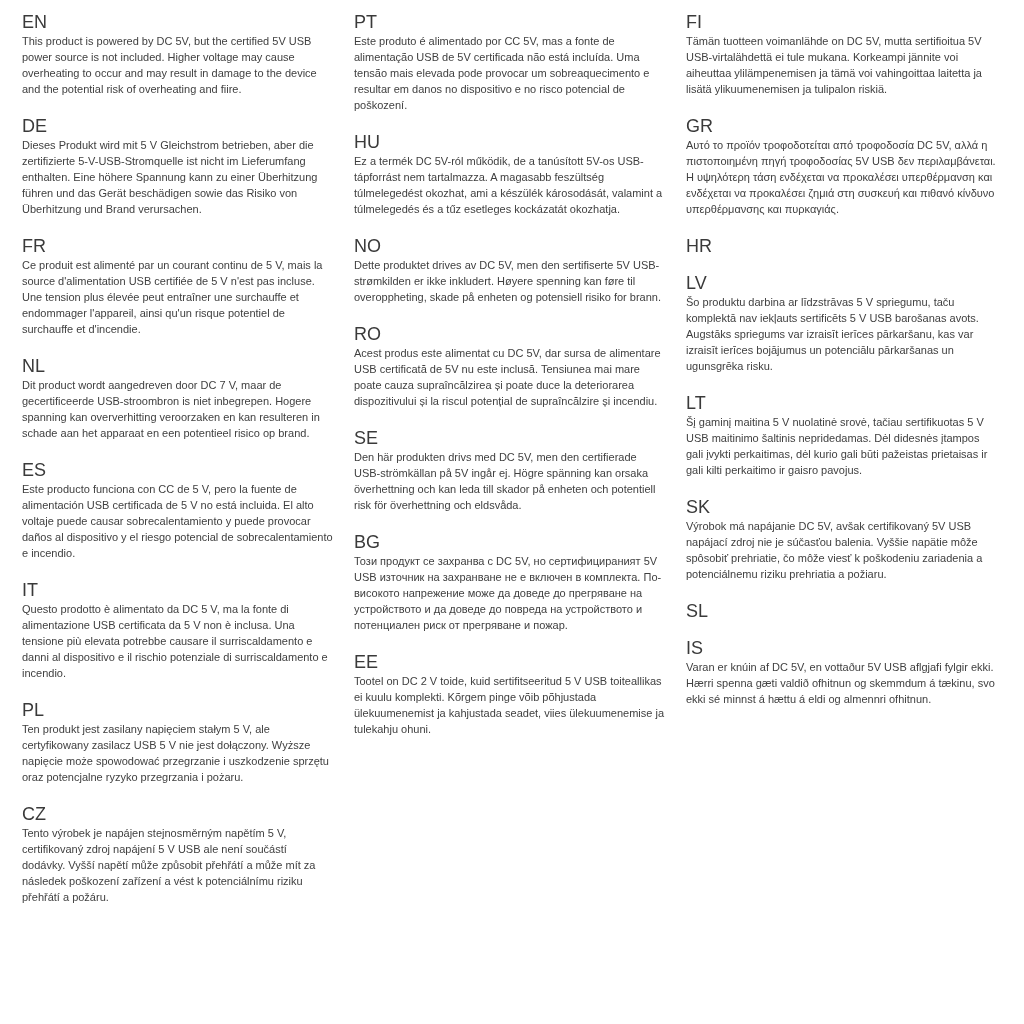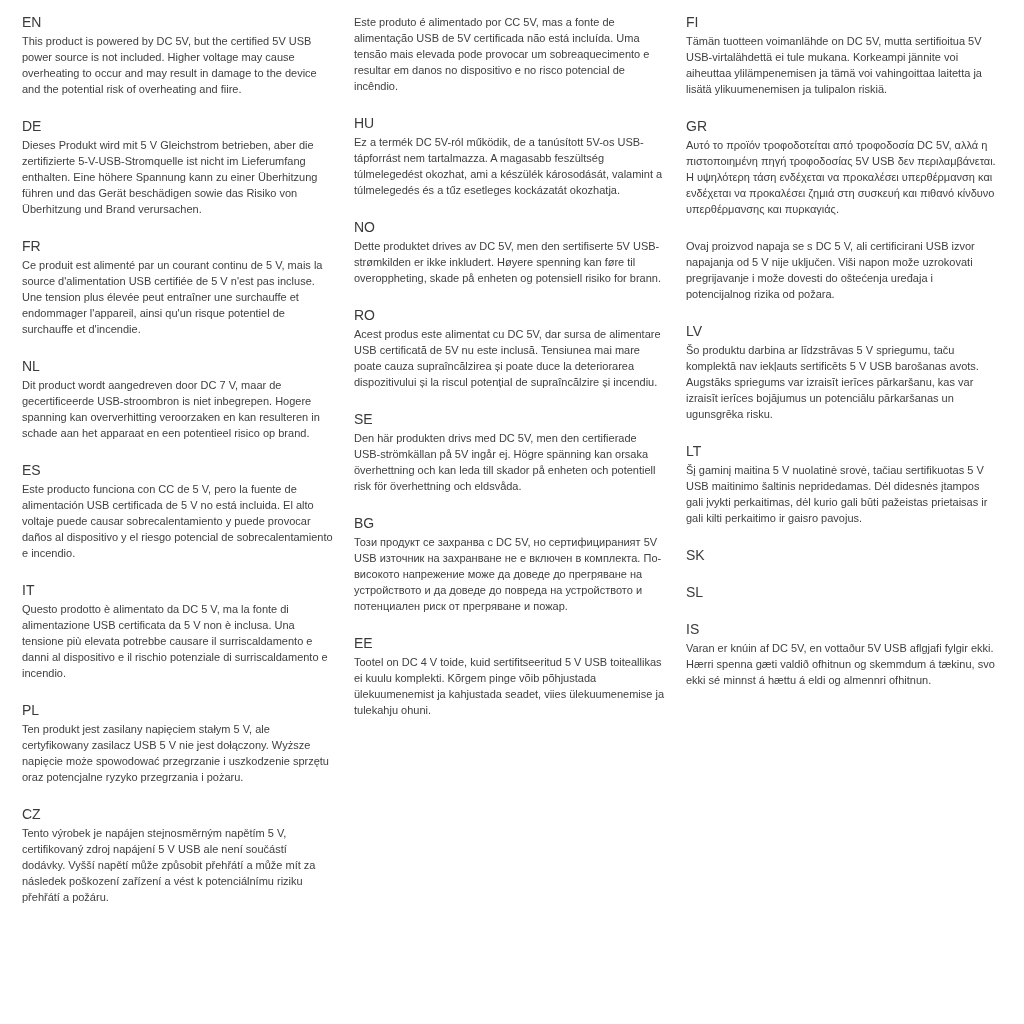--- a/index.html
+++ b/index.html
@@ -19,21 +19,21 @@
     gap: 21px;
   }
   .col {
     flex: 0 0 311px;
     width: 311px;
   }
   .section {
     margin-bottom: 21px;
   }
   .code {
-    font-size: 14px;
+    font-size: 18px;
     line-height: 16px;
     font-weight: 400;
     margin-bottom: 3px;
     color: #3a3a3a;
   }
   .text {
     font-size: 11px;
     line-height: 16px;
     font-weight: 400;
     color: #404040;
@@ -74,21 +74,22 @@
       <div class="text">Ten produkt jest zasilany napięciem stałym 5 V, ale certyfikowany zasilacz USB 5 V nie jest dołączony. Wyższe napięcie może spowodować przegrzanie i uszkodzenie sprzętu oraz potencjalne ryzyko przegrzania i pożaru.</div>
     </div>
     <div class="section">
       <div class="code">CZ</div>
       <div class="text">Tento výrobek je napájen stejnosměrným napětím 5 V, certifikovaný zdroj napájení 5 V USB ale není součástí dodávky. Vyšší napětí může způsobit přehřátí a může mít za následek poškození zařízení a vést k potenciálnímu riziku přehřátí a požáru.</div>
     </div>
   </div>
 
   <div class="col">
     <div class="section">
-      <div class="text">Este produto é alimentado por CC 5V, mas a fonte de alimentação USB de 5V certificada não está incluída. Uma tensão mais elevada pode provocar um sobreaquecimento e resultar em danos no dispositivo e no risco potencial de incêndio.</div>
+      <div class="code">PT</div>
+      <div class="text">Este produto é alimentado por CC 5V, mas a fonte de alimentação USB de 5V certificada não está incluída. Uma tensão mais elevada pode provocar um sobreaquecimento e resultar em danos no dispositivo e no risco potencial de poškození.</div>
     </div>
     <div class="section">
       <div class="code">HU</div>
       <div class="text">Ez a termék DC 5V-ról működik, de a tanúsított 5V-os USB-tápforrást nem tartalmazza. A magasabb feszültség túlmelegedést okozhat, ami a készülék károsodását, valamint a túlmelegedés és a tűz esetleges kockázatát okozhatja.</div>
     </div>
     <div class="section">
       <div class="code">NO</div>
       <div class="text">Dette produktet drives av DC 5V, men den sertifiserte 5V USB-strømkilden er ikke inkludert. Høyere spenning kan føre til overoppheting, skade på enheten og potensiell risiko for brann.</div>
     </div>
     <div class="section">
@@ -98,46 +99,47 @@
     <div class="section">
       <div class="code">SE</div>
       <div class="text">Den här produkten drivs med DC 5V, men den certifierade USB-strömkällan på 5V ingår ej. Högre spänning kan orsaka överhettning och kan leda till skador på enheten och potentiell risk för överhettning och eldsvåda.</div>
     </div>
     <div class="section">
       <div class="code">BG</div>
       <div class="text">Този продукт се захранва с DC 5V, но сертифицираният 5V USB източник на захранване не е включен в комплекта. По-високото напрежение може да доведе до прегряване на устройството и да доведе до повреда на устройството и потенциален риск от прегряване и пожар.</div>
     </div>
     <div class="section">
       <div class="code">EE</div>
-      <div class="text">Tootel on DC 4 V toide, kuid sertifitseeritud 5 V USB toiteallikas ei kuulu komplekti. Kõrgem pinge võib põhjustada ülekuumenemist ja kahjustada seadet, viies ülekuumenemise ja tulekahju ohuni.</div>
+      <div class="text">Tootel on DC 2 V toide, kuid sertifitseeritud 5 V USB toiteallikas ei kuulu komplekti. Kõrgem pinge võib põhjustada ülekuumenemist ja kahjustada seadet, viies ülekuumenemise ja tulekahju ohuni.</div>
     </div>
   </div>
 
   <div class="col">
     <div class="section">
       <div class="code">FI</div>
       <div class="text">Tämän tuotteen voimanlähde on DC 5V, mutta sertifioitua 5V USB-virtalähdettä ei tule mukana. Korkeampi jännite voi aiheuttaa ylilämpenemisen ja tämä voi vahingoittaa laitetta ja lisätä ylikuumenemisen ja tulipalon riskiä.</div>
     </div>
     <div class="section">
       <div class="code">GR</div>
       <div class="text">Αυτό το προϊόν τροφοδοτείται από τροφοδοσία DC 5V, αλλά η πιστοποιημένη πηγή τροφοδοσίας 5V USB δεν περιλαμβάνεται. Η υψηλότερη τάση ενδέχεται να προκαλέσει υπερθέρμανση και ενδέχεται να προκαλέσει ζημιά στη συσκευή και πιθανό κίνδυνο υπερθέρμανσης και πυρκαγιάς.</div>
     </div>
     <div class="section">
-      <div class="text">Ovaj proizvod napaja se s DC 5 V, ali certificirani USB izvor napajanja od 5 V nije uključen. Viši napon može uzrokovati pregrijavanje i može dovesti do oštećenja uređaja i potencijalnog rizika od požara.</div>
+      <div class="code">HR</div>
     </div>
     <div class="section">
       <div class="code">LV</div>
       <div class="text">Šo produktu darbina ar līdzstrāvas 5 V spriegumu, taču komplektā nav iekļauts sertificēts 5 V USB barošanas avots. Augstāks spriegums var izraisīt ierīces pārkaršanu, kas var izraisīt ierīces bojājumus un potenciālu pārkaršanas un ugunsgrēka risku.</div>
     </div>
     <div class="section">
       <div class="code">LT</div>
       <div class="text">Šį gaminį maitina 5 V nuolatinė srovė, tačiau sertifikuotas 5 V USB maitinimo šaltinis nepridedamas. Dėl didesnės įtampos gali įvykti perkaitimas, dėl kurio gali būti pažeistas prietaisas ir gali kilti perkaitimo ir gaisro pavojus.</div>
     </div>
     <div class="section">
       <div class="code">SK</div>
+      <div class="text">Výrobok má napájanie DC 5V, avšak certifikovaný 5V USB napájací zdroj nie je súčasťou balenia. Vyššie napätie môže spôsobiť prehriatie, čo môže viesť k poškodeniu zariadenia a potenciálnemu riziku prehriatia a požiaru.</div>
     </div>
     <div class="section">
       <div class="code">SL</div>
     </div>
     <div class="section">
       <div class="code">IS</div>
       <div class="text">Varan er knúin af DC 5V, en vottaður 5V USB aflgjafi fylgir ekki. Hærri spenna gæti valdið ofhitnun og skemmdum á tækinu, svo ekki sé minnst á hættu á eldi og almennri ofhitnun.</div>
     </div>
   </div>
 

